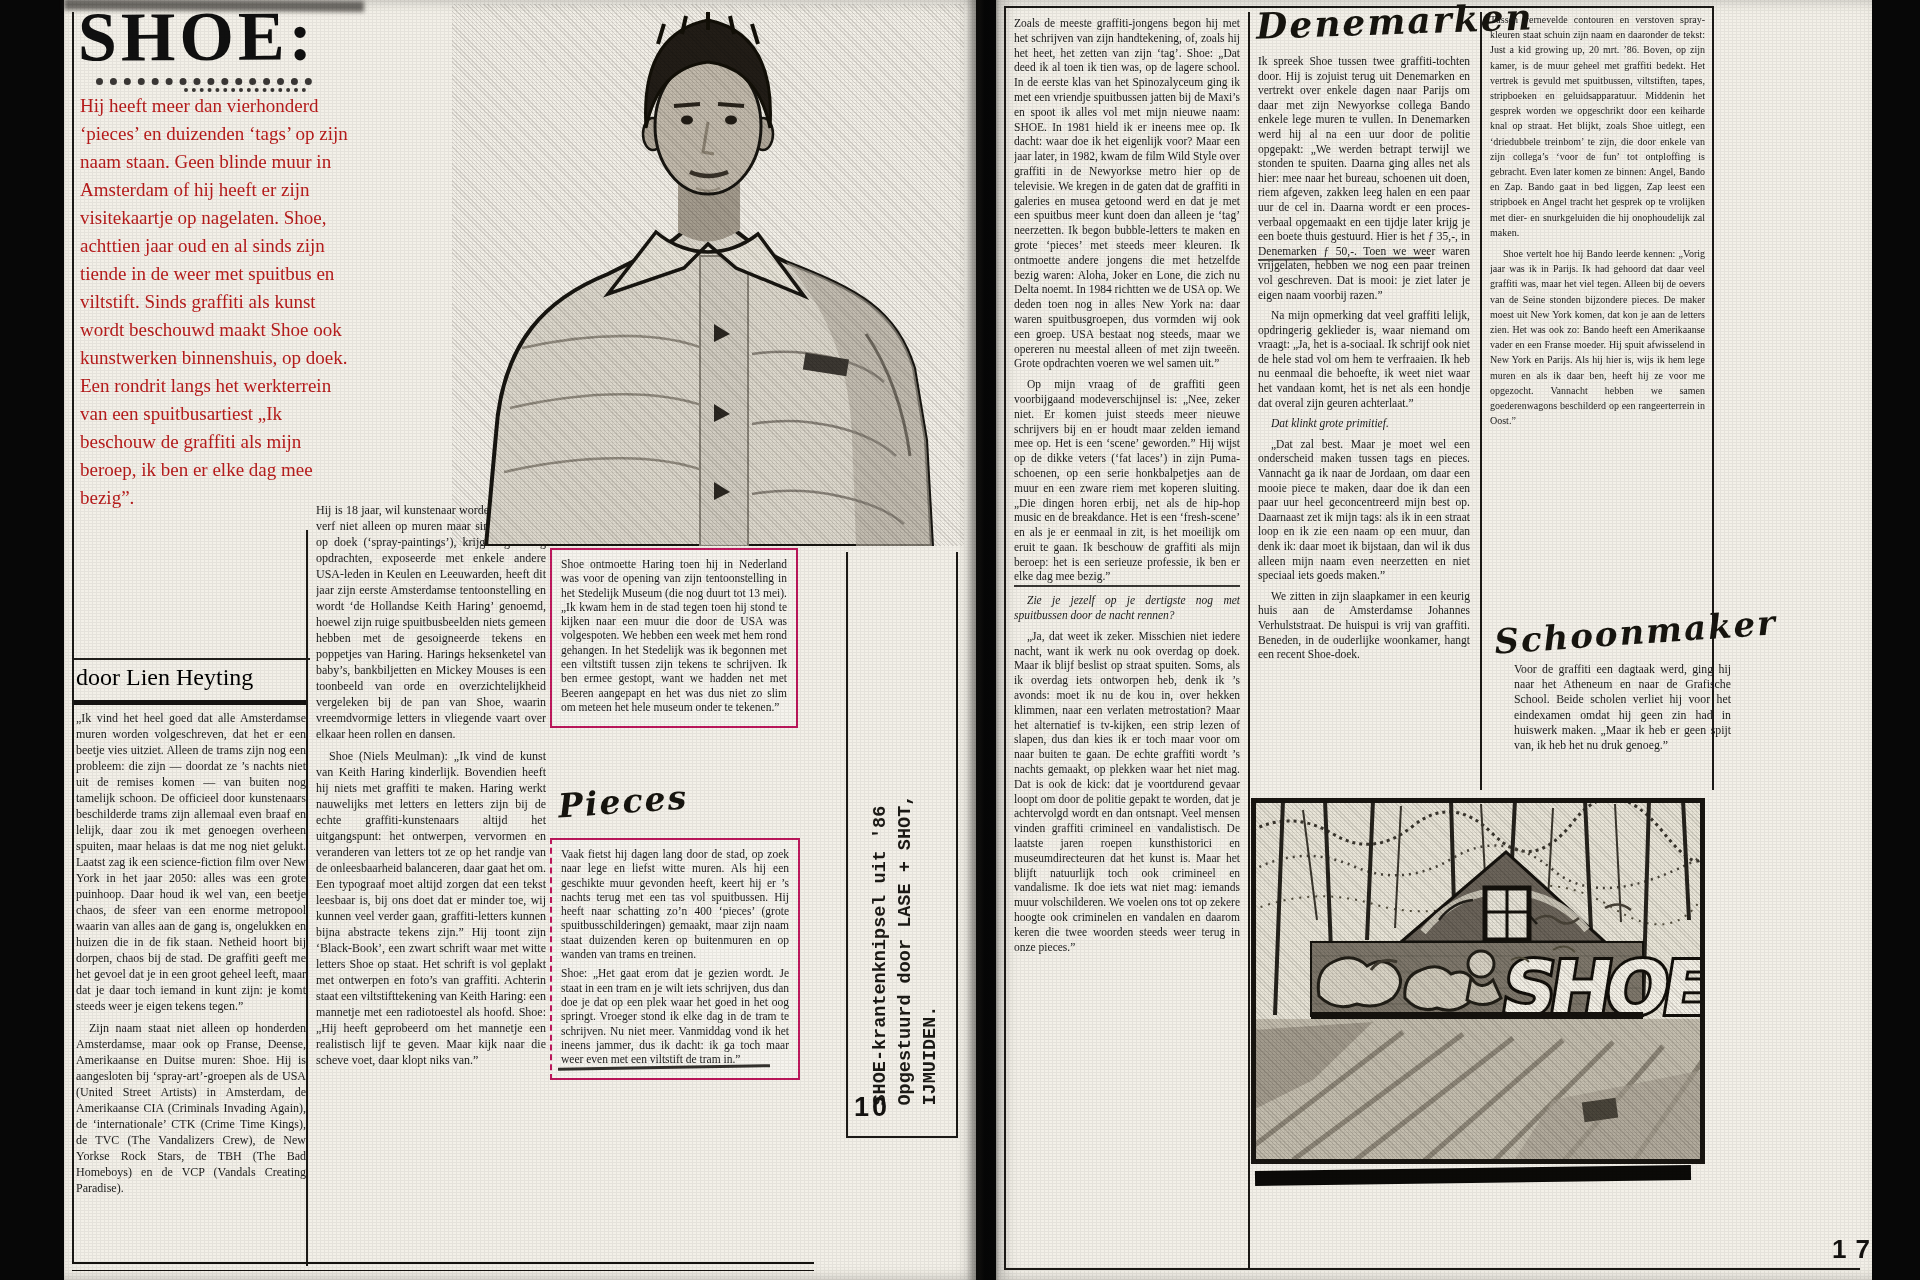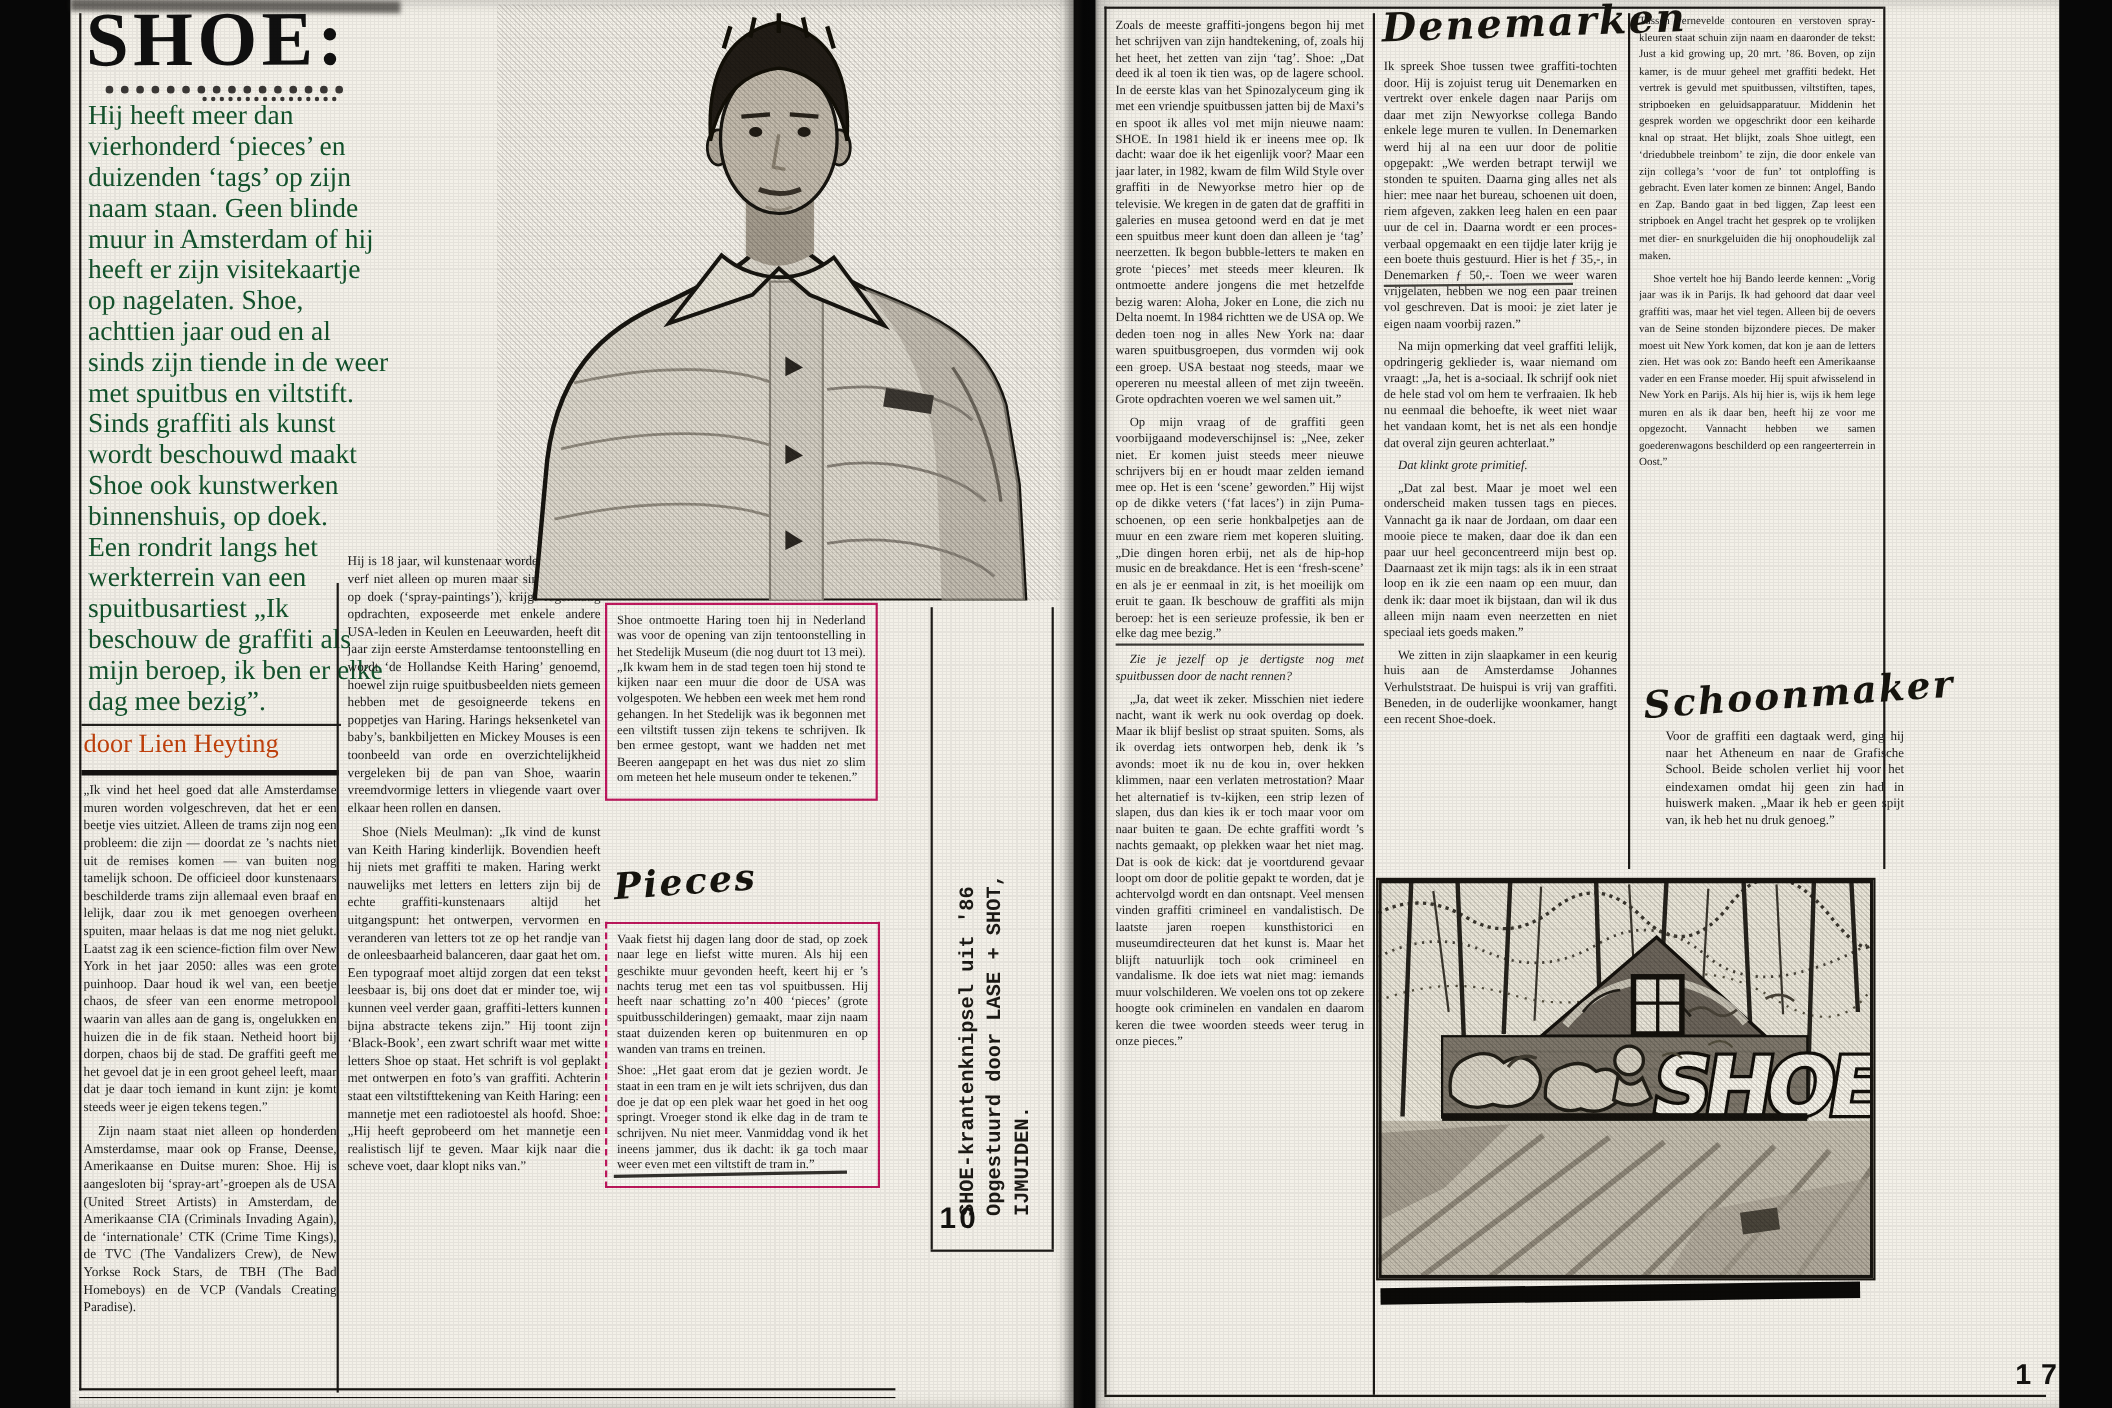--- a/index.html
+++ b/index.html
@@ -14,24 +14,24 @@
     background:repeating-linear-gradient(0deg,#000 0 1px,transparent 1px 3px),
                repeating-linear-gradient(90deg,#000 0 1px,transparent 1px 4px);}
   .rule-v{position:absolute;width:2px;background:#1c1a17;}
   .rule-h{position:absolute;height:2px;background:#1c1a17;}
   .smudge{position:absolute;background:#2a2724;filter:blur(2px);opacity:.65;}
 
   
   #headline{position:absolute;left:14px;top:2px;font-size:70px;font-weight:900;letter-spacing:4px;
     line-height:1;color:#101010;transform:rotate(-.3deg);}
   .headline-dots{position:absolute;border-top:7px dotted #1b1917;opacity:.85;}
-  #intro{position:absolute;left:16px;top:92px;width:274px;font-size:25px;line-height:28px;color:#14532d;}
+  #intro{position:absolute;left:16px;top:92px;width:274px;font-size:19px;line-height:28px;color:#b91c1c;}
   #intro p{margin:0;}
   #byline{position:absolute;left:10px;top:658px;width:234px;border-top:2px solid #23211e;
-    font-size:24px;padding:4px 0 5px 2px;color:#c2410c;}
+    font-size:24px;padding:4px 0 5px 2px;color:#000000;}
   #byline-bar{position:absolute;left:10px;top:700px;width:234px;height:5px;background:#161412;}
   .col{position:absolute;text-align:justify;overflow:hidden;}
   .col p{margin:0 0 6px 0;}
   .col p + p{text-indent:13px;}
   .em{font-style:italic;}
   .pen-u{border-bottom:2.5px solid #3c3a36;padding-bottom:1px;}
   #l-col1{left:12px;top:710px;width:230px;height:556px;font-size:12px;line-height:16px;}
   #l-col2{left:252px;top:502px;width:230px;height:764px;font-size:12px;line-height:16px;}
   .boxed{position:absolute;border:2px solid #be185d;background:rgba(255,255,255,.25);
     padding:7px 9px;text-align:justify;font-size:11.5px;line-height:14.3px;}

